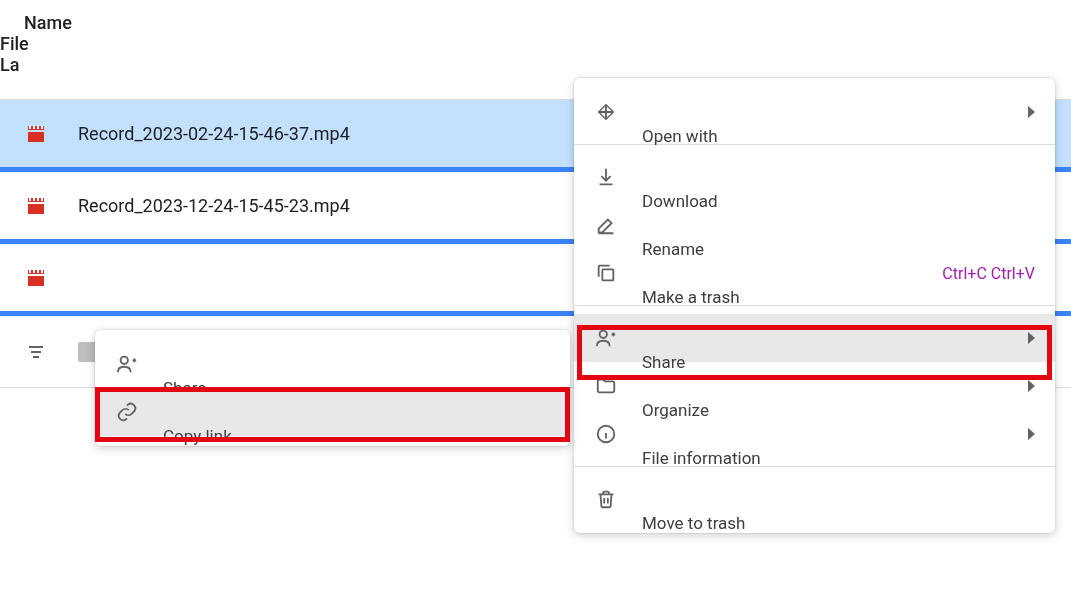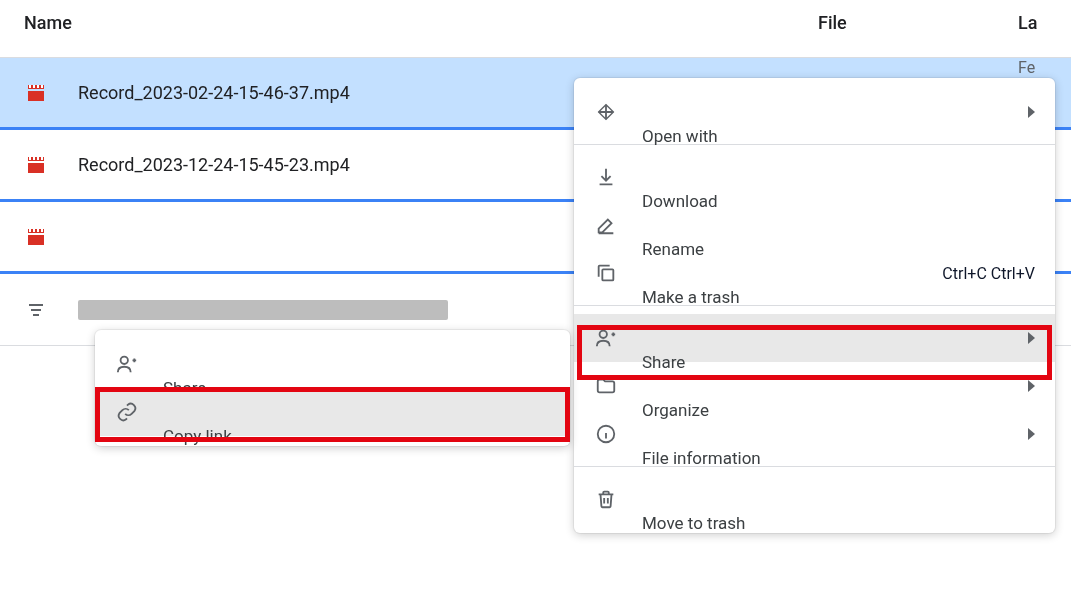--- a/index.html
+++ b/index.html
@@ -17,35 +17,36 @@
       height: 600px;
       position: relative;
     }
     .table-header {
       display: flex;
       padding: 12px 0 24px 0;
       border-bottom: 1px solid #dadce0;
       font-size: 18px;
       font-weight: 500;
       color: #202124;
+      flex-direction: column;
     }
     .col-name {
       width: 818px;
       padding-left: 24px;
     }
     .col-owner {
       width: 200px;
     }
     .col-date {
       flex: 1;
     }
     .file-row {
       display: flex;
       height: 72px;
-      border-bottom: 3px solid #3b82f6;
+      border-bottom: 5px solid #3b82f6;
     }
     .file-row.selected {
       background: #c3e0ff;
     }
     .file-row .name-cell {
       display: flex;
       align-items: center;
       width: 818px;
       padding-left: 24px;
     }
@@ -146,21 +147,21 @@
       flex-shrink: 0;
       display: flex;
       align-items: center;
       justify-content: center;
     }
     .menu-label {
       flex: 1;
       margin-top: 48px;
     }
     .menu-shortcut {
-      color: #0f172a;
+      color: #a21caf;
       font-size: 16px;
     }
     .menu-arrow {
       width: 0;
       height: 0;
       border-top: 6px solid transparent;
       border-bottom: 6px solid transparent;
       border-left: 7px solid #5f6368;
       margin-left: 8px;
     }

